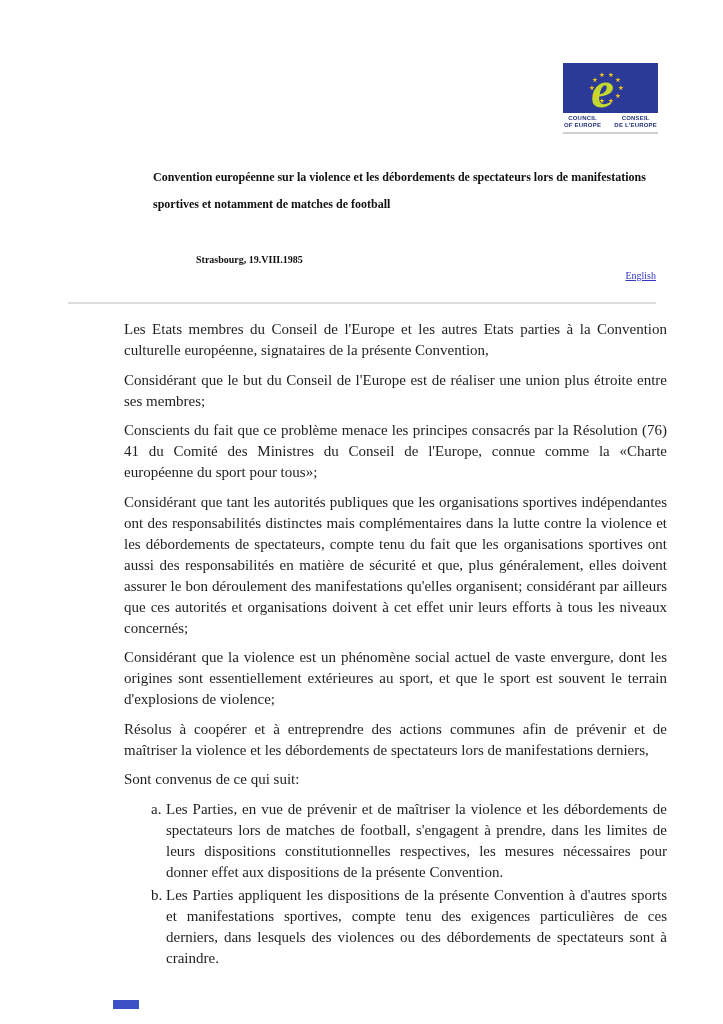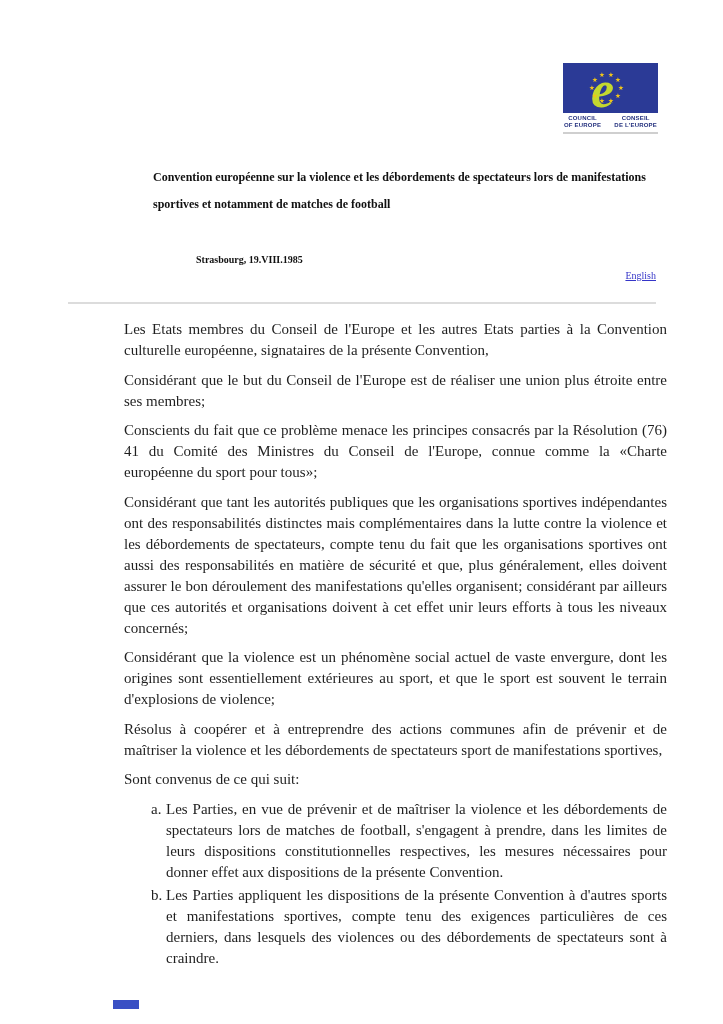--- a/index.html
+++ b/index.html
@@ -77,21 +77,21 @@
 <div class="doc-subtitle">Strasbourg, 19.VIII.1985</div>
 <a class="lang-link">English</a>
 <div class="rule"></div>
 
 <div class="content">
   <p>Les Etats membres du Conseil de l'Europe et les autres Etats parties à la Convention culturelle européenne, signataires de la présente Convention,</p>
   <p>Considérant que le but du Conseil de l'Europe est de réaliser une union plus étroite entre ses membres;</p>
   <p>Conscients du fait que ce problème menace les principes consacrés par la Résolution (76) 41 du Comité des Ministres du Conseil de l'Europe, connue comme la «Charte européenne du sport pour tous»;</p>
   <p>Considérant que tant les autorités publiques que les organisations sportives indépendantes ont des responsabilités distinctes mais complémentaires dans la lutte contre la violence et les débordements de spectateurs, compte tenu du fait que les organisations sportives ont aussi des responsabilités en matière de sécurité et que, plus généralement, elles doivent assurer le bon déroulement des manifestations qu'elles organisent; considérant par ailleurs que ces autorités et organisations doivent à cet effet unir leurs efforts à tous les niveaux concernés;</p>
   <p>Considérant que la violence est un phénomène social actuel de vaste envergure, dont les origines sont essentiellement extérieures au sport, et que le sport est souvent le terrain d'explosions de violence;</p>
-  <p>Résolus à coopérer et à entreprendre des actions communes afin de prévenir et de maîtriser la violence et les débordements de spectateurs sport de manifestations sportives,</p>
+  <p>Résolus à coopérer et à entreprendre des actions communes afin de prévenir et de maîtriser la violence et les débordements de spectateurs lors de manifestations derniers,</p>
   <p>Sont convenus de ce qui suit:</p>
   <div class="lettered-list">
     <div class="lettered-item">
       <span class="marker">a.</span>
       <span class="itext">Les Parties, en vue de prévenir et de maîtriser la violence et les débordements de spectateurs lors de matches de football, s'engagent à prendre, dans les limites de leurs dispositions constitutionnelles respectives, les mesures nécessaires pour donner effet aux dispositions de la présente Convention.</span>
     </div>
     <div class="lettered-item">
       <span class="marker">b.</span>
       <span class="itext">Les Parties appliquent les dispositions de la présente Convention à d'autres sports et manifestations sportives, compte tenu des exigences particulières de ces derniers, dans lesquels des violences ou des débordements de spectateurs sont à craindre.</span>
     </div>

